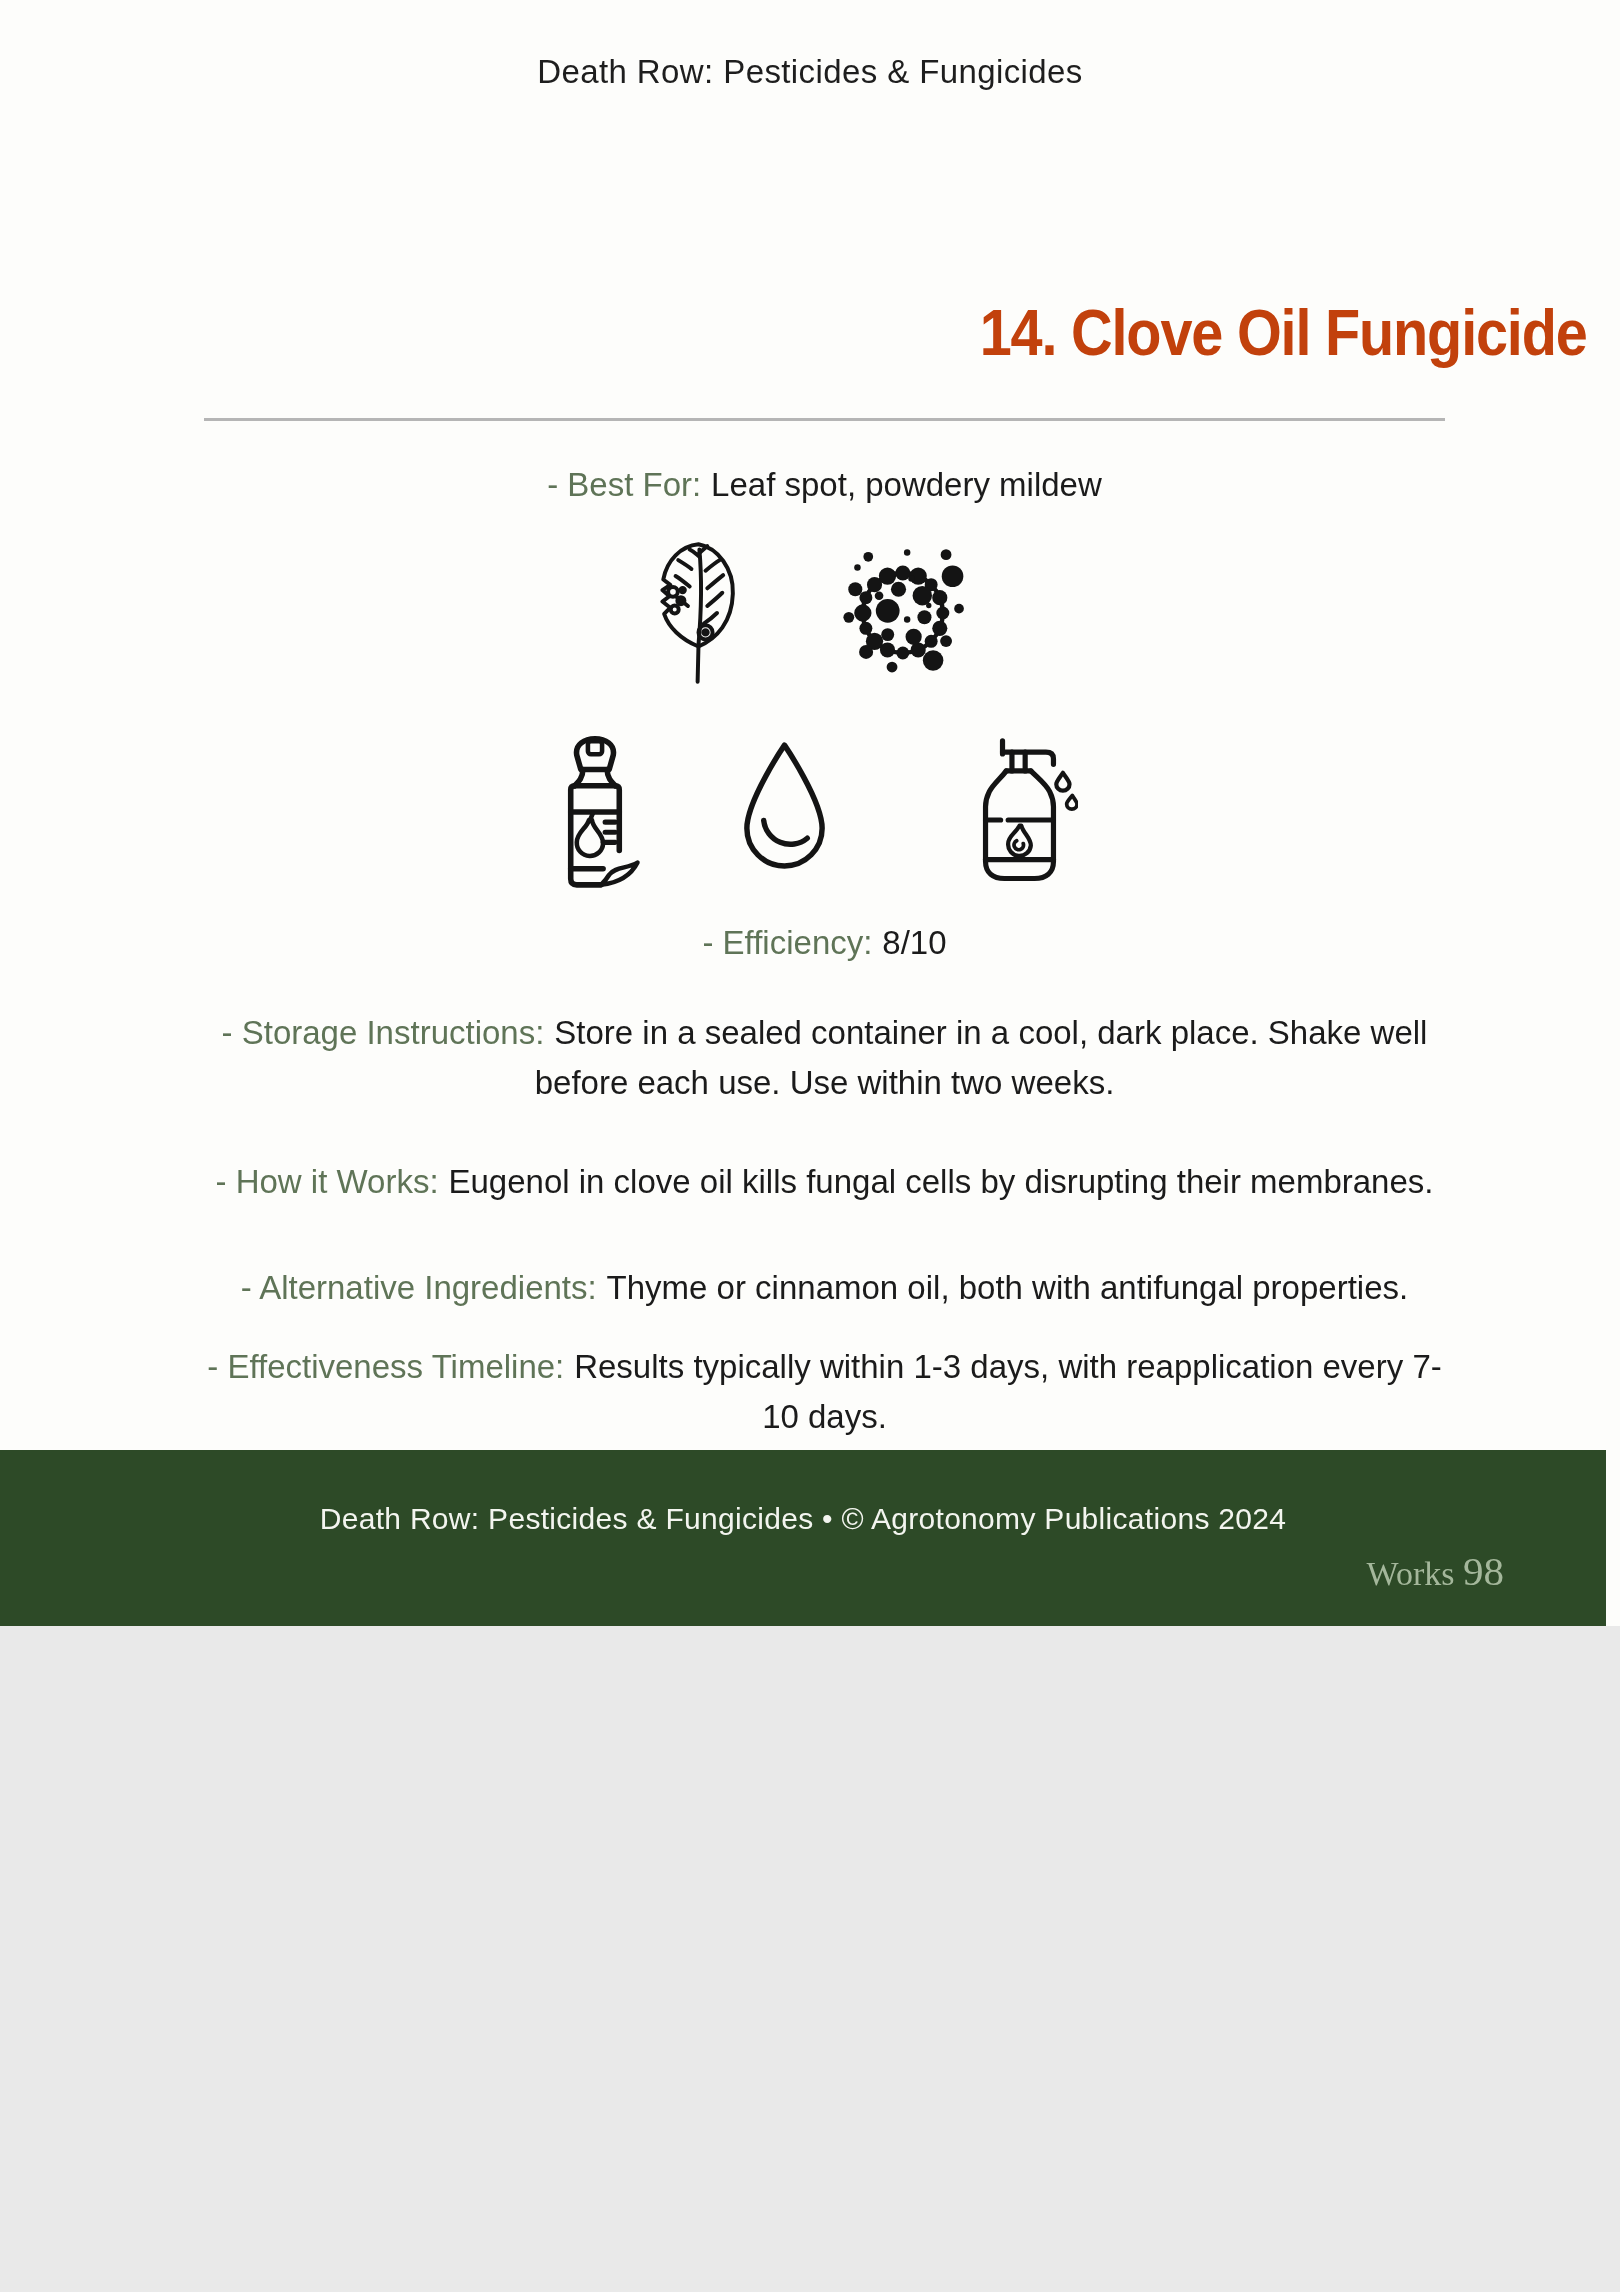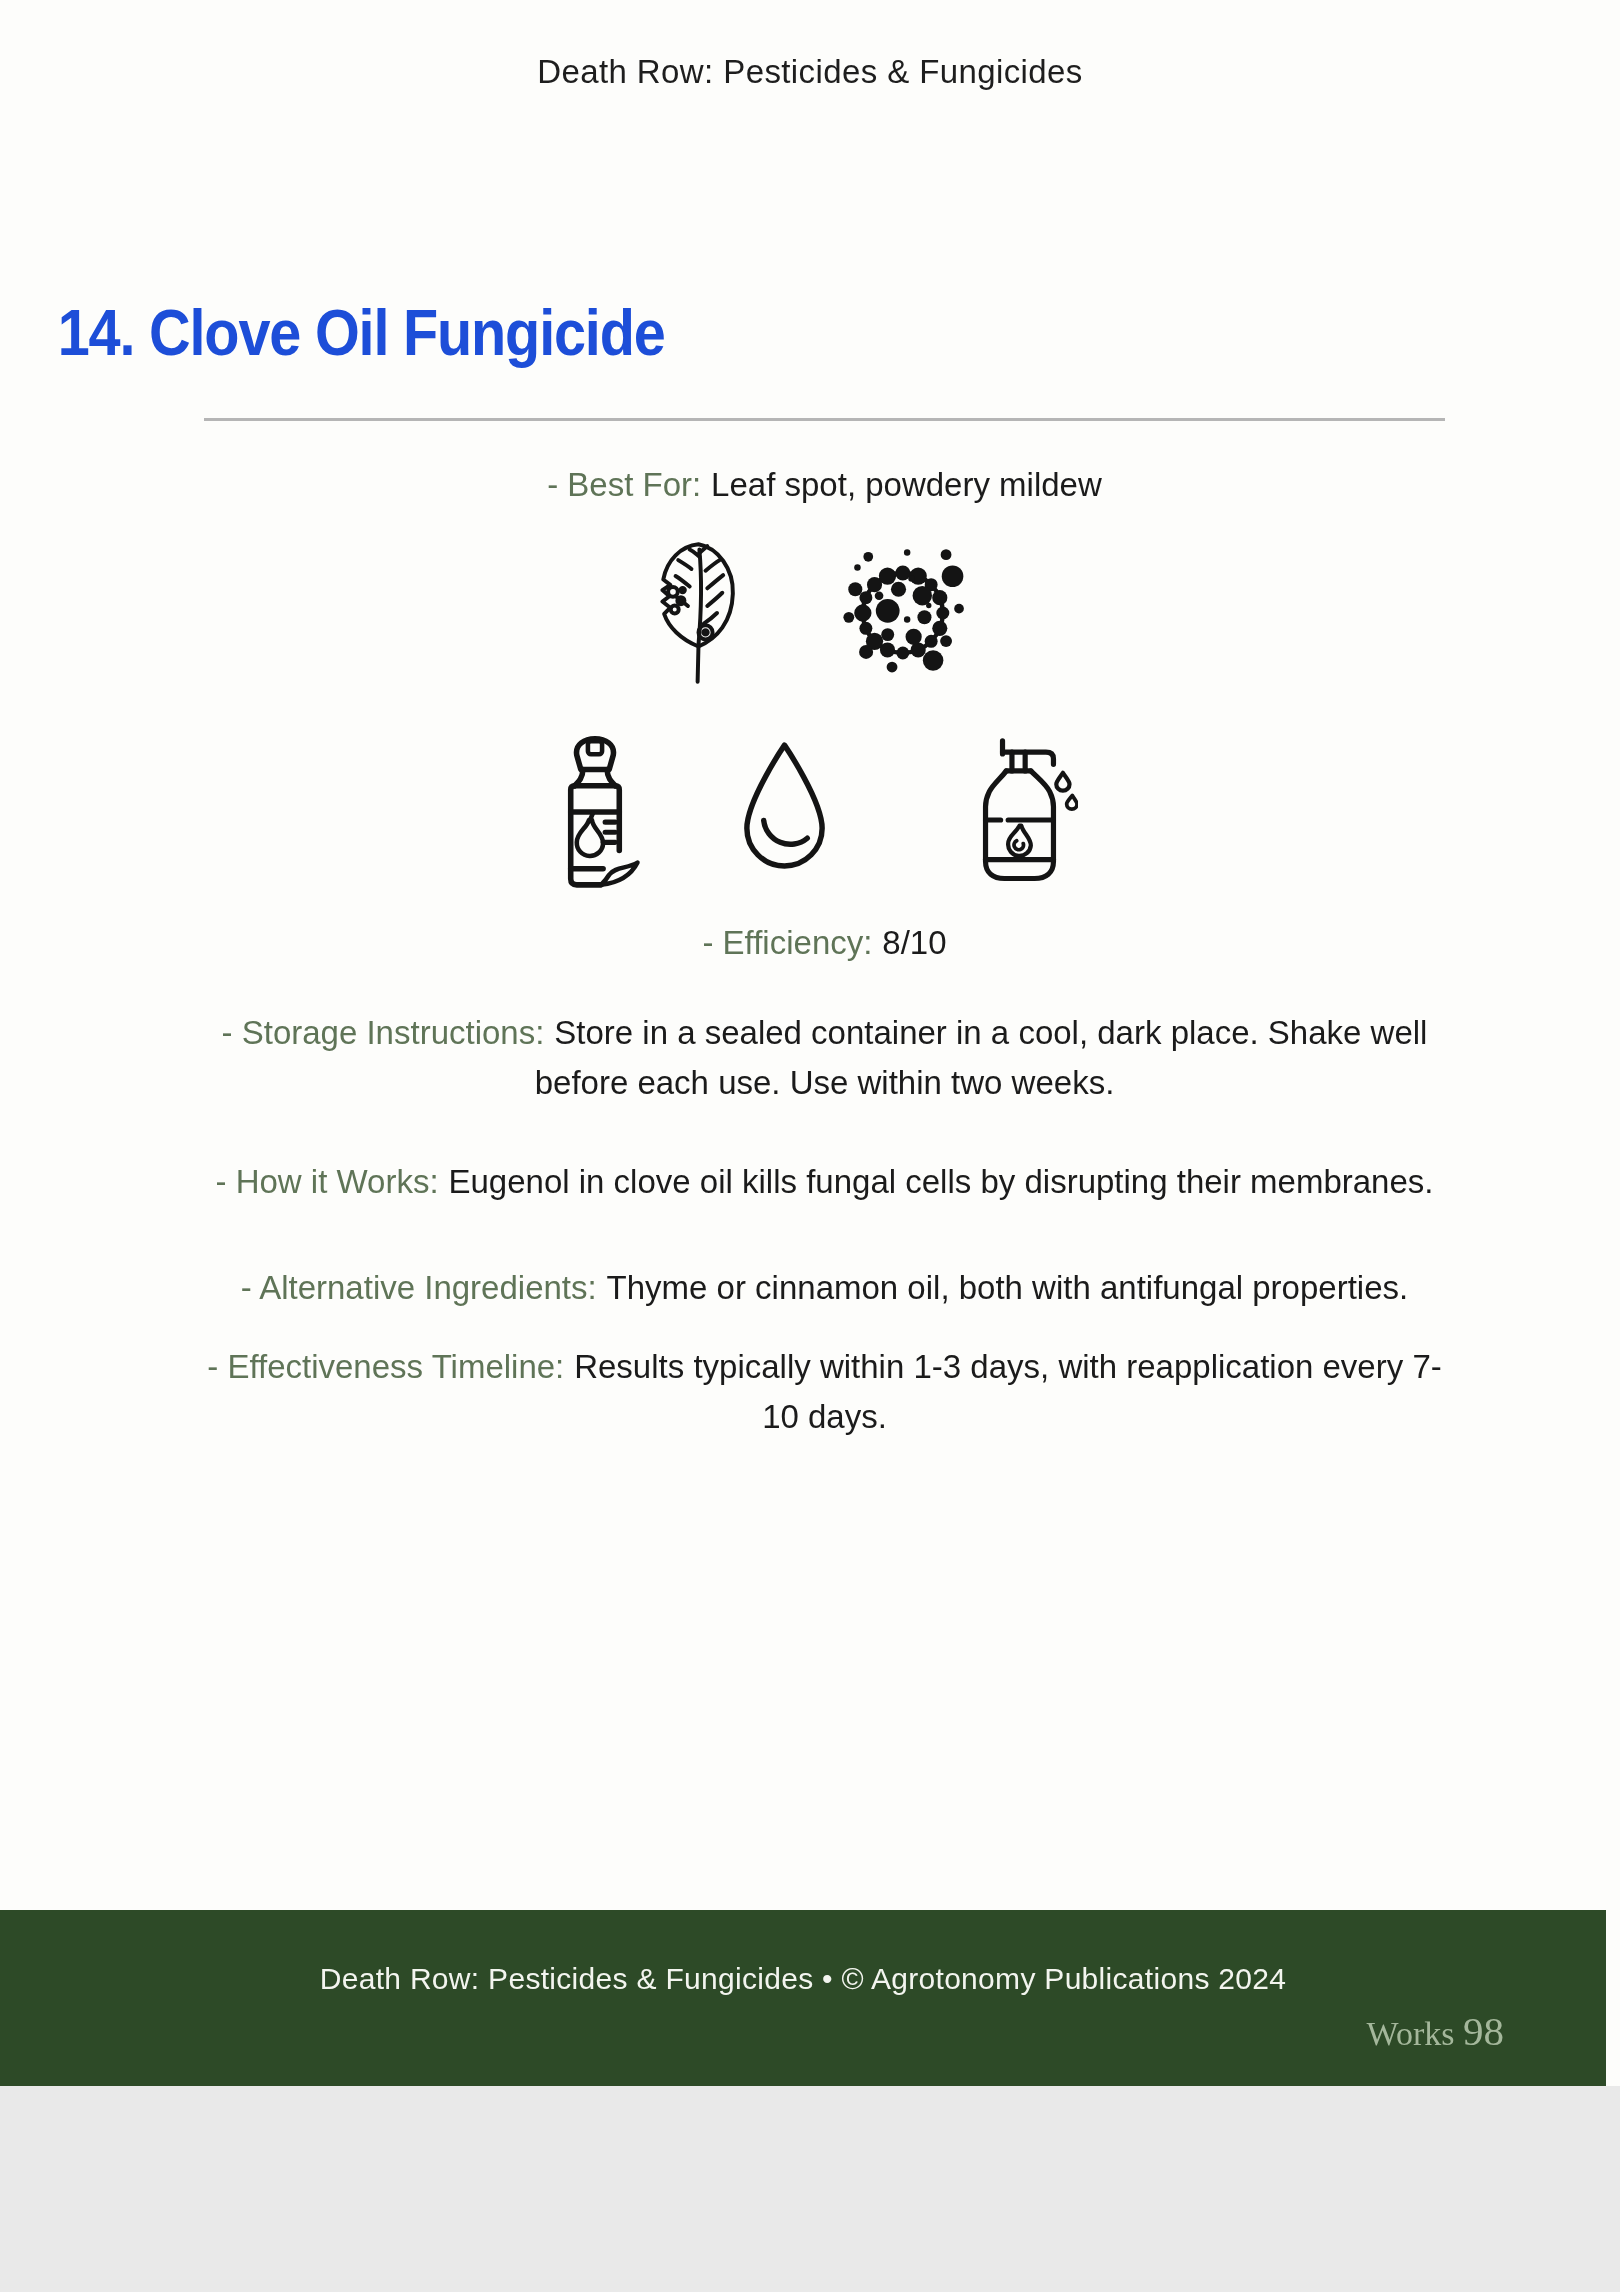--- a/index.html
+++ b/index.html
@@ -1,40 +1,39 @@
 <!DOCTYPE html>
 <html style="font-size:14.3px"><head>
 <meta charset="utf-8">
 <style>
   html,body{margin:0;padding:0;background:#e9e9e9;}
   .page{
     position:relative;
-    width:1620px;height:2086px;
+    width:1620px;height:1626px;
     background:#fdfdfb;
     font-family:"Liberation Sans",sans-serif;
     color:#1b1b1b;
     overflow:hidden;
   }
   .book-header{
     padding-top:52px;
     text-align:center;
     font-size:33px;
     letter-spacing:0.4px;
     color:#1e1e1e;
     line-height:39px;
   }
   .section-title{
     margin-top:204px;
-    text-align:left;
+    text-align:right;
     font-size:64px;
     font-weight:700;
-    color:#1d4ed8;
+    color:#c2410c;
     line-height:76px;
     letter-spacing:-1.3px;
-    padding-left:24px;
   }
   .section-title .squeeze{display:inline-block;transform:scaleX(.9);transform-origin:center;}
   .rule{
     border:none;
     border-top:3.6px solid #b5b5b5;
     margin:47px 175px 0 204px;
   }
   .entry{
     margin:0 175px 0 204px;
     font-size:33px;

